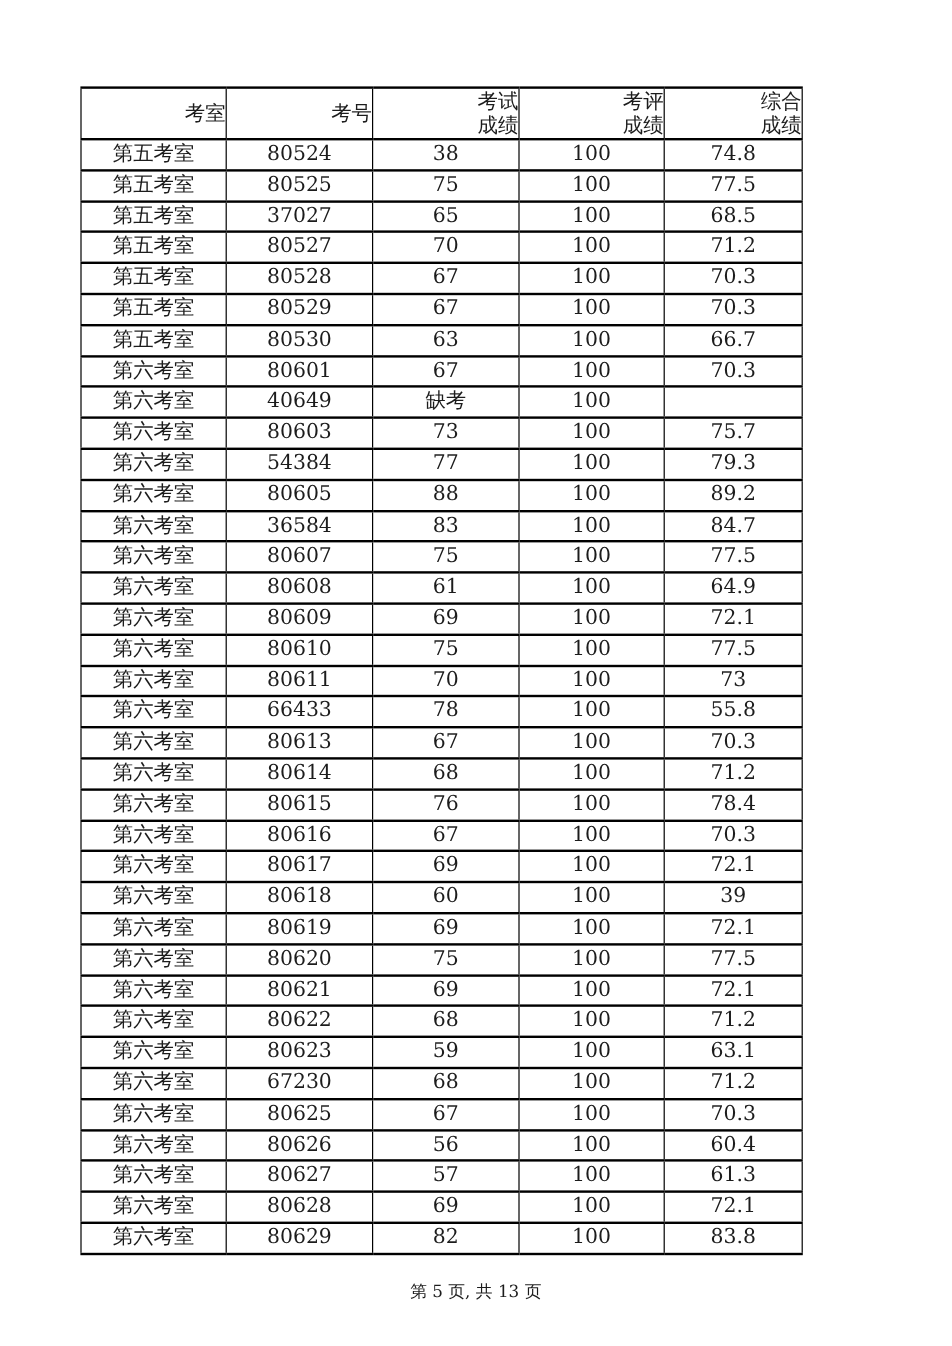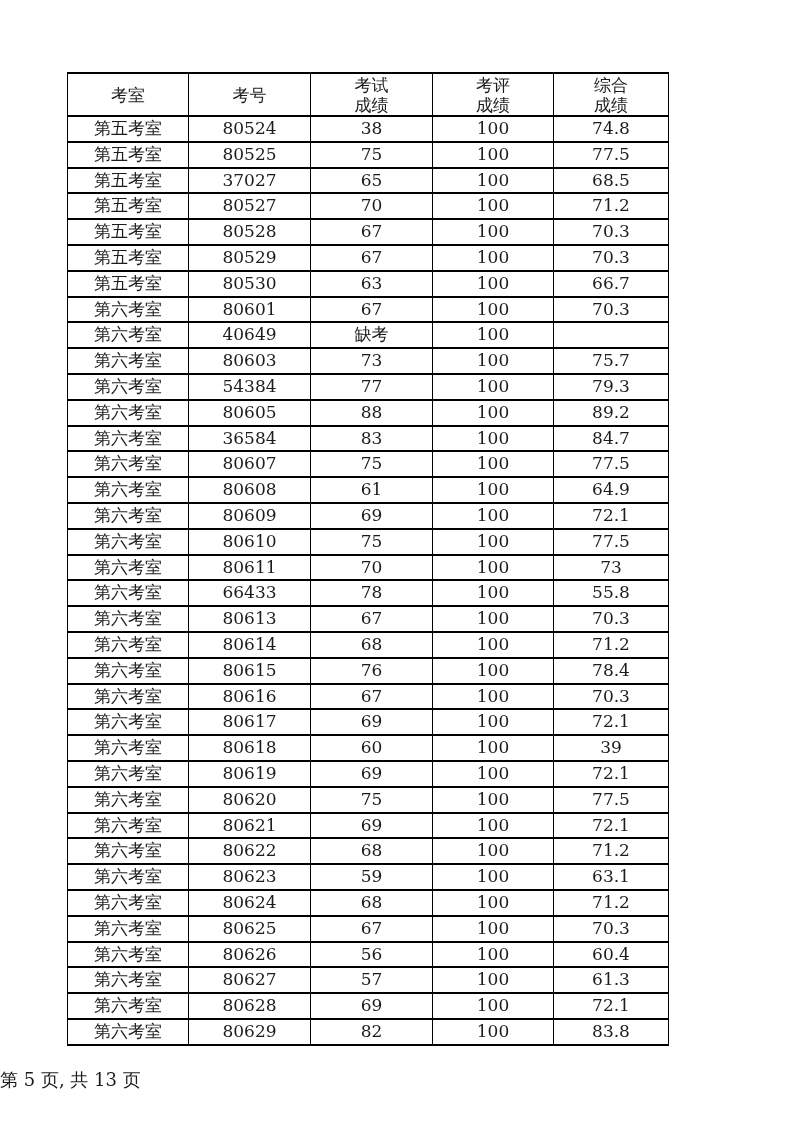--- a/index.html
+++ b/index.html
@@ -34,32 +34,33 @@
     vertical-align: middle;
     padding: 0;
     overflow: hidden;
     font-size: 17px;
     font-weight: normal;
   }
   table.scores thead th {
     height: 41px;
     line-height: 20px;
     white-space: pre-line;
+    text-align: right;
   }
   table.scores tbody td {
     height: 23.8px;
     line-height: 23.8px;
   }
   .footer {
     position: absolute;
     left: 0;
     top: 1068px;
     width: 793px;
-    text-align: left;
-    font-size: 18px;
+    text-align: center;
+    font-size: 14px;
     color: #1c1c1c;
   }
 </style>
 </head>
 <body>
 
 <div class="page">
 
   <table class="scores">
     <colgroup>
@@ -287,21 +288,21 @@
         </tr>
         <tr>
           <td>第六考室</td>
           <td>80623</td>
           <td>59</td>
           <td>100</td>
           <td>63.1</td>
         </tr>
         <tr>
           <td>第六考室</td>
-          <td>80624</td>
+          <td>67230</td>
           <td>68</td>
           <td>100</td>
           <td>71.2</td>
         </tr>
         <tr>
           <td>第六考室</td>
           <td>80625</td>
           <td>67</td>
           <td>100</td>
           <td>70.3</td>

